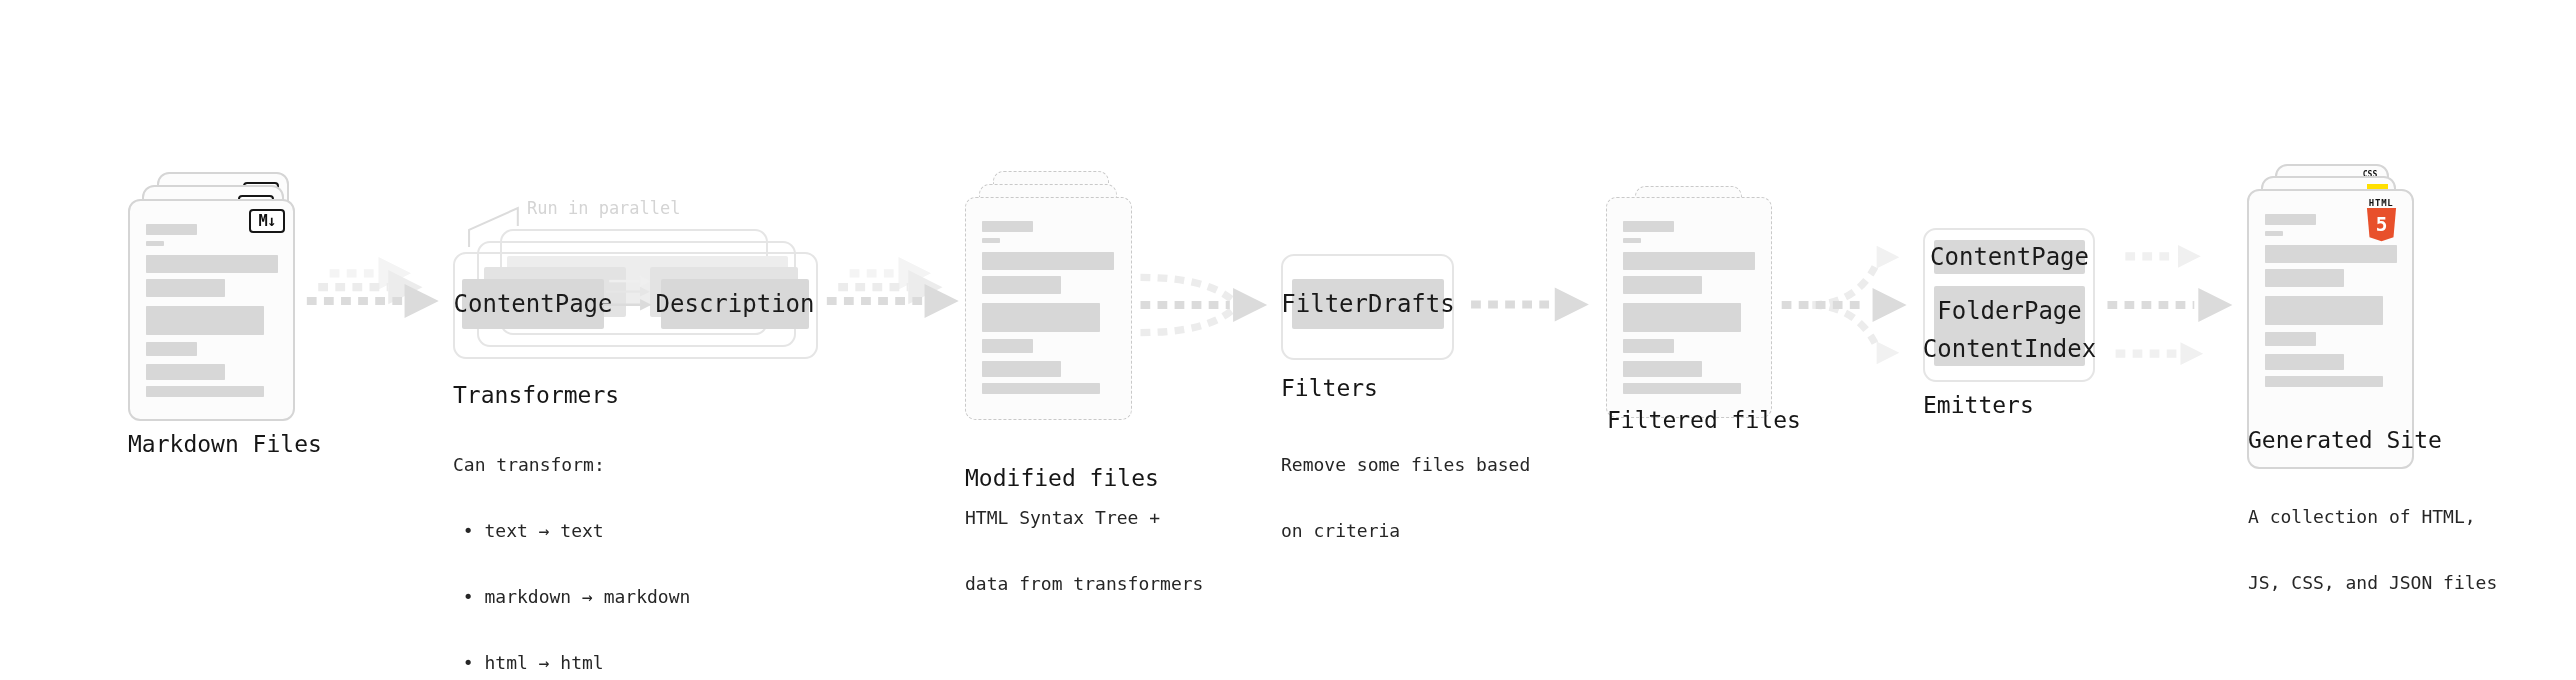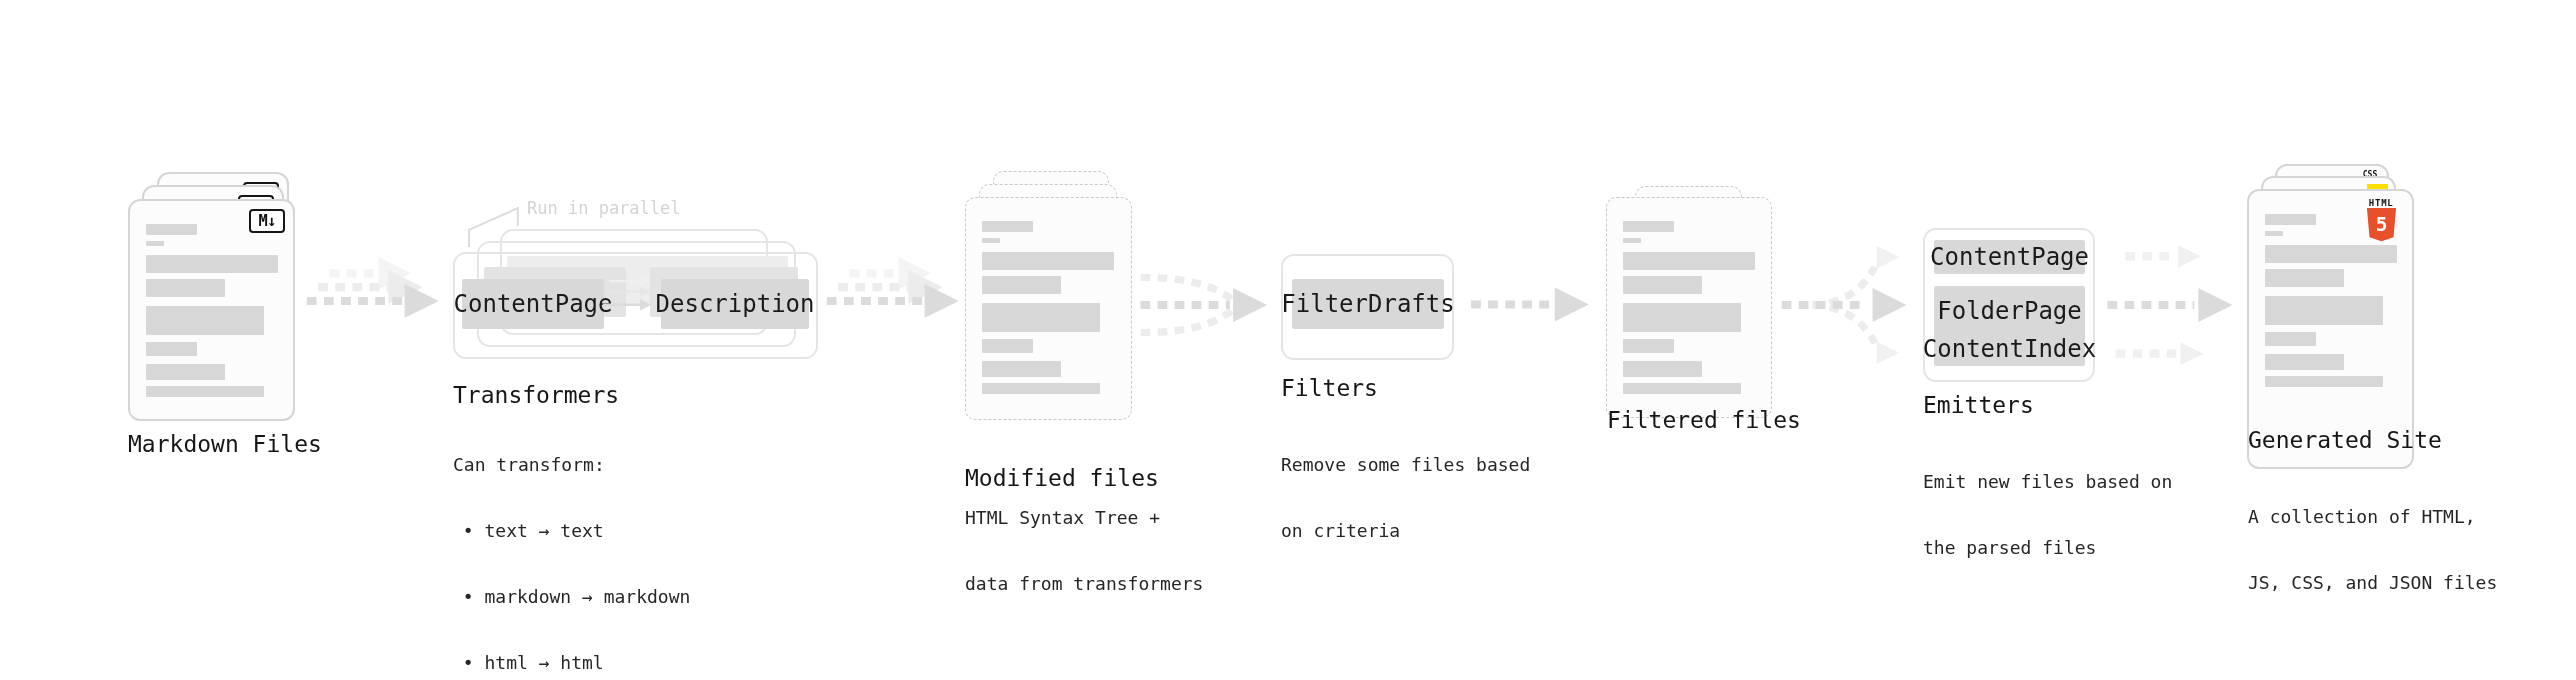--- a/index.html
+++ b/index.html
@@ -253,24 +253,20 @@
   <div class="chip" style="left:1934px;top:240px;width:151px;height:34px;">
       <span>ContentPage</span>
     </div>
   <div class="chip" style="left:1934px;top:286px;width:151px;height:50px;">
       <span>FolderPage</span>
     </div>
   <div class="chip" style="left:1934px;top:332px;width:151px;height:34px;">
       <span>ContentIndex</span>
     </div>
   <div class="node-label" style="left:1923px;top:392px;">Emitters</div>
-  <div class="node-sub" style="left:1923px;top:427px;">
-    <div>Emit new files based on</div>
-    <div>the parsed files</div>
-  </div>
 
   <svg class="arrow" style="left:2101px;top:236px;" width="146" height="138" viewBox="0 0 180 170">
     <g class="a-faintest">
         <line x1="30" y1="25" x2="92" y2="25" style="stroke:#f0f0f0;"></line>
         <polygon points="95,11 123,25 95,39" style="fill:#f0f0f0;"></polygon>
       </g>
     <g class="a-main">
         <line x1="8" y1="85" x2="115" y2="85"></line>
         <polygon points="120,64 162,85 120,106"></polygon>
       </g>

